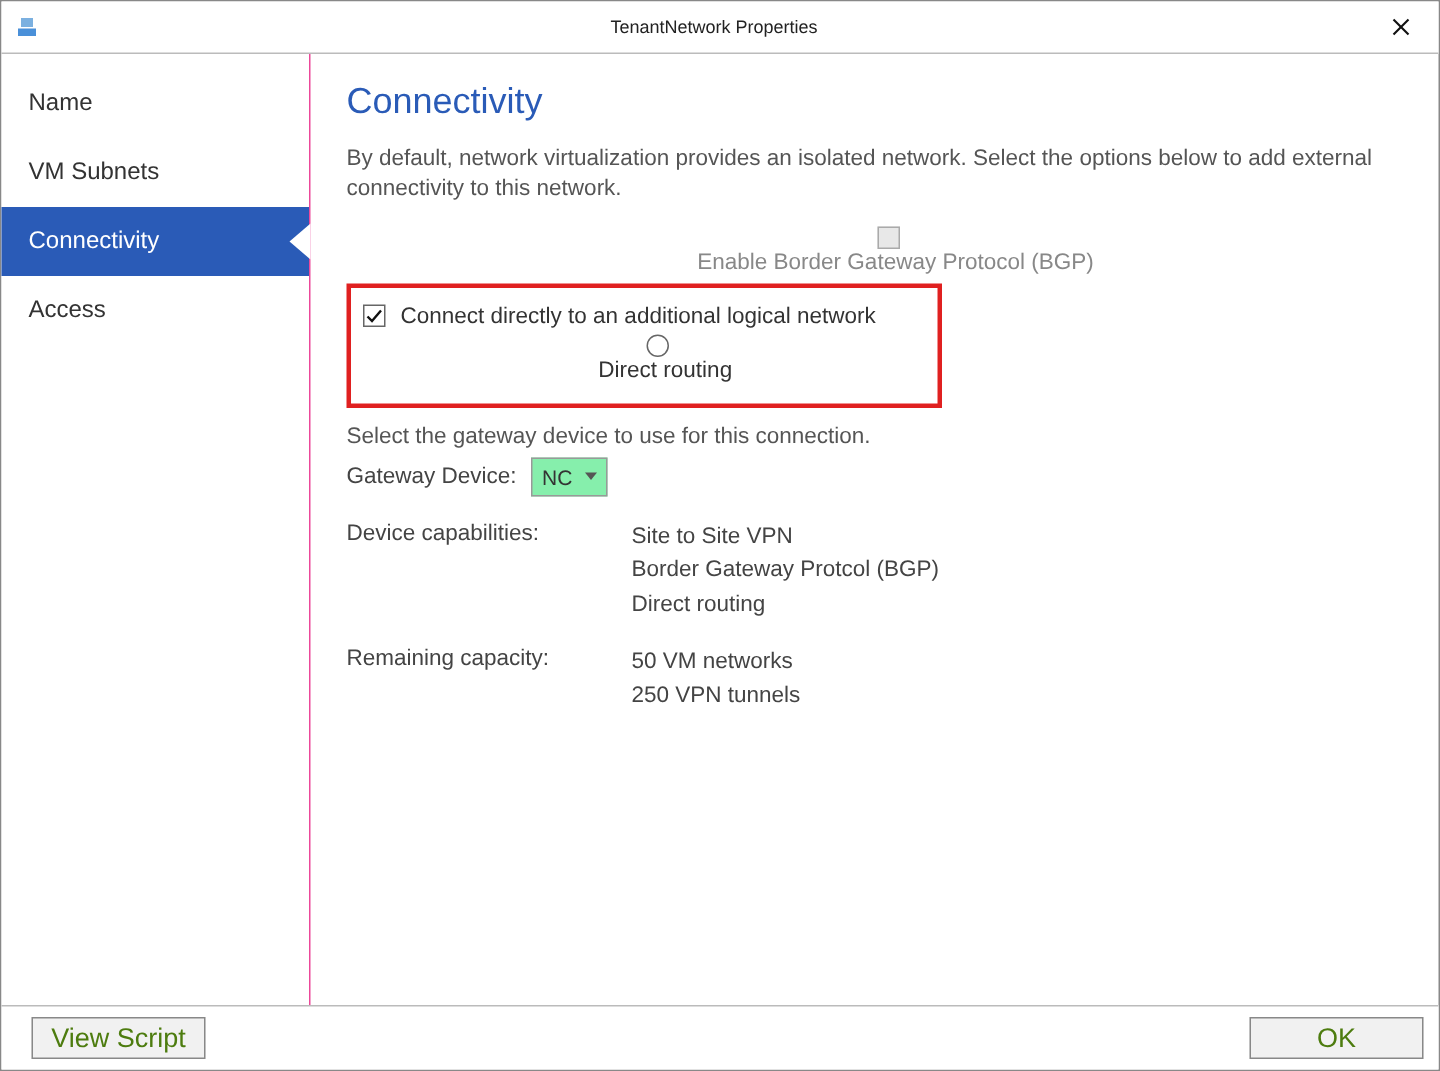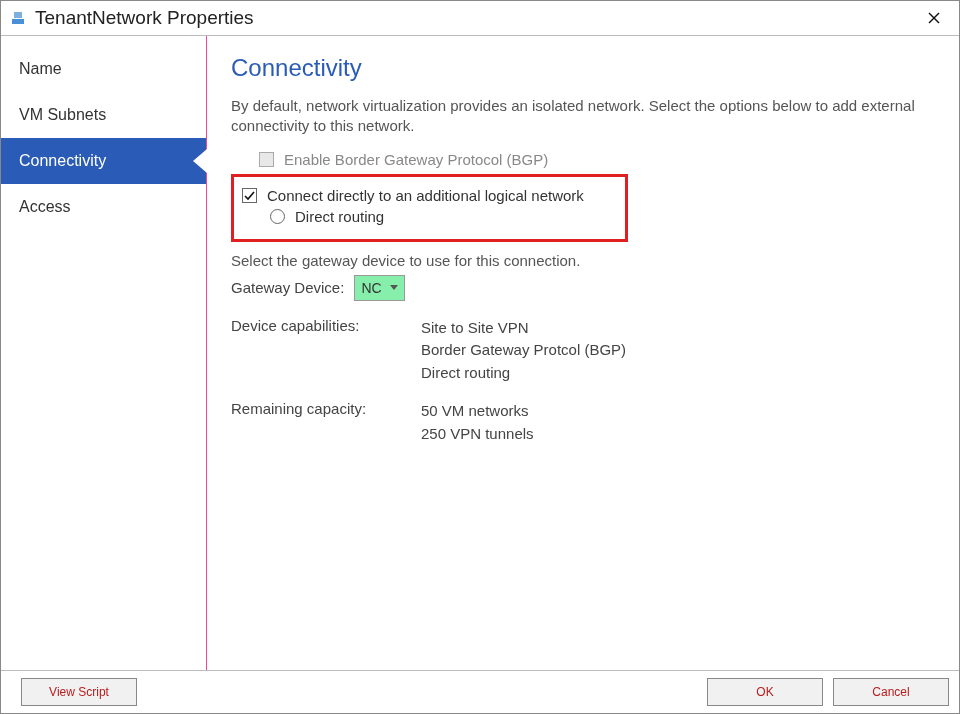--- a/index.html
+++ b/index.html
@@ -33,22 +33,23 @@
   .titlebar .app-icon {
     width: 18px;
     height: 18px;
     margin-right: 8px;
     display: inline-flex;
     align-items: center;
     justify-content: center;
   }
   .titlebar .title {
     flex: 1;
-    font-size: 19px;
+    font-size: 12px;
     color: #222;
+    text-align: center;
   }
   .titlebar .close {
     width: 34px;
     height: 34px;
     display: flex;
     align-items: center;
     justify-content: center;
     font-size: 18px;
     color: #111;
     cursor: default;
@@ -101,21 +102,21 @@
   .intro {
     color: #555;
     margin-bottom: 14px;
     line-height: 1.35;
   }
   .opt-row {
     display: flex;
     align-items: center;
     margin: 4px 0;
   }
-  .opt-row.indent1 { margin-left: 28px; }
+  .opt-row.indent1 { margin-left: 28px; flex-direction: column; }
   .opt-row .box, .opt-row .radio {
     width: 15px;
     height: 15px;
     border: 1px solid #666;
     margin-right: 10px;
     box-sizing: border-box;
     display: inline-flex;
     align-items: center;
     justify-content: center;
     background: #fff;
@@ -184,22 +185,22 @@
   }
   .footer .spacer { flex: 1; }
   .btn {
     min-width: 90px;
     height: 26px;
     border: 1px solid #888;
     background: #f1f1f1;
     display: inline-flex;
     align-items: center;
     justify-content: center;
-    font-size: 12px;
-    color: #b91c1c;
+    font-size: 18px;
+    color: #4d7c0f;
     margin-left: 10px;
     cursor: default;
     padding: 0 12px;
   }
   .hint {
     color: #555;
     margin: 8px 0 6px 0;
   }
 </style>
 </head>
@@ -296,18 +297,15 @@
   </div>
 
   <div class="footer">
     <div class="btn">
       <span>View Script</span>
     </div>
     <div class="spacer"></div>
     <div class="btn">
       <span>OK</span>
     </div>
-    <div class="btn">
-      <span>Cancel</span>
-    </div>
   </div>
 
 </div>
 
 </body></html>

